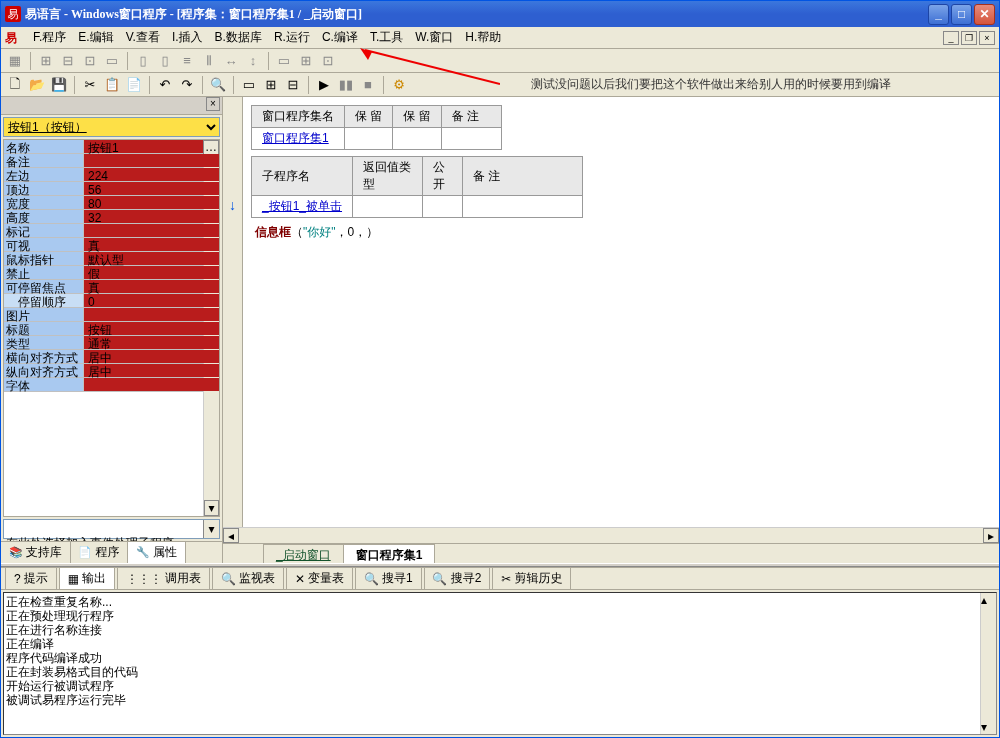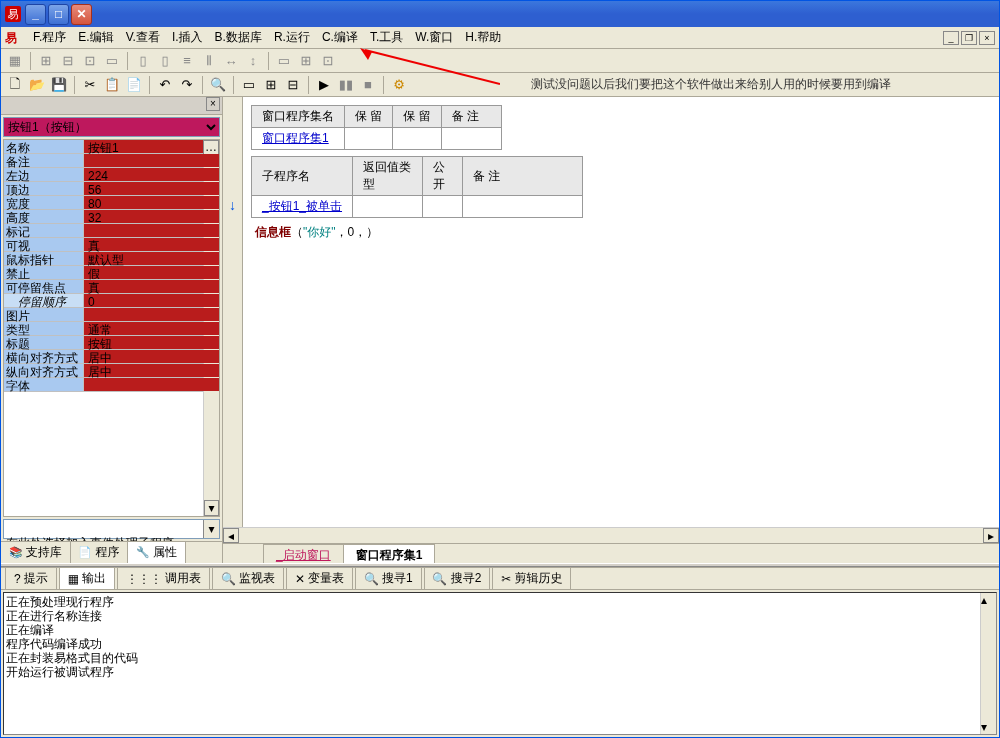--- a/index.html
+++ b/index.html
@@ -19,25 +19,25 @@
 .toolbar { height: 24px; background: #ece9d8; border-bottom: 1px solid #aca899; display: flex; align-items: center; padding: 0 4px; gap: 2px; }
 .toolbar .tbtn { width: 20px; height: 20px; display: flex; align-items: center; justify-content: center; cursor: pointer; color: #888; font-size: 13px; }
 .toolbar .tbtn.enabled { color: #000; }
 .toolbar .sep { width: 1px; height: 18px; background: #aca899; margin: 0 3px; }
 .toolbar .annotation { margin-left: 120px; color: #333; font-size: 12px; }
 .main-area { flex: 1; display: flex; overflow: hidden; }
 .left-panel { width: 222px; display: flex; flex-direction: column; border-right: 1px solid #aca899; background: #ece9d8; }
 .panel-header { height: 18px; background: #d4d0c8; border-bottom: 1px solid #aca899; display: flex; justify-content: flex-end; padding-right: 2px; }
 .panel-header .x { width: 14px; height: 14px; border: 1px solid #888; text-align: center; line-height: 12px; cursor: pointer; font-size: 10px; }
 .combo { height: 20px; margin: 2px; display: flex; }
-.combo select { flex: 1; background: #be185d; border: 1px solid #7f9db9; font-size: 12px; }
+.combo select { flex: 1; background: #fde047; border: 1px solid #7f9db9; font-size: 12px; text-decoration: underline; }
 .prop-grid { flex: 1; overflow-y: auto; border: 1px solid #aca899; margin: 0 2px; background: white; position: relative; }
 .prop-row { display: flex; height: 14px; border-bottom: 1px solid #c0c0c0; }
 .prop-label { width: 80px; background: #a9c9f0; border-right: 1px solid #c0c0c0; padding-left: 2px; line-height: 16px; }
-.prop-label.indent { padding-left: 14px; background: #c8def5; font-style: italic; }
+.prop-label.indent { padding-left: 14px; background: #c8def5; }
 .prop-value { flex: 1; background: #b91c1c; padding-left: 4px; line-height: 16px; position: relative; }
 .prop-value .dots { position: absolute; right: 0; top: 0; width: 16px; height: 16px; background: #ece9d8; border: 1px solid #888; text-align: center; line-height: 12px; cursor: pointer; }
 .prop-scroll { position: absolute; right: 0; top: 0; bottom: 0; width: 16px; background: #ece9d8; border-left: 1px solid #ccc; }
 .prop-scroll .sbtn { height: 16px; background: #ece9d8; border: 1px solid #888; text-align: center; line-height: 14px; cursor: pointer; }
 .event-combo { height: 20px; margin: 2px; border: 1px solid #7f9db9; background: white; padding-left: 2px; line-height: 18px; display: flex; }
 .event-combo .txt { flex: 1; margin-top: 14px; }
 .event-combo .dd { width: 16px; background: #ece9d8; border-left: 1px solid #888; text-align: center; cursor: pointer; }
 .left-tabs { height: 22px; display: flex; border-top: 1px solid #aca899; }
 .left-tab { padding: 2px 8px; background: #ece9d8; border-right: 1px solid #aca899; cursor: pointer; display: flex; align-items: center; gap: 3px; }
 .left-tab.active { background: #fff; }
@@ -52,40 +52,41 @@
 .code-table th { background: #e8e8e8; }
 .code-table .link { color: #0000cc; text-decoration: underline; cursor: pointer; }
 .code-line { margin-top: 6px; padding-left: 4px; }
 .code-line .fn { color: #800000; font-weight: bold; }
 .code-line .paren { color: #000; }
 .code-line .str { color: #008080; }
 .code-line .num { color: #000; }
 .hscroll { height: 16px; background: #ece9d8; border-top: 1px solid #ccc; display: flex; }
 .hscroll .sbtn { width: 16px; border: 1px solid #888; text-align: center; cursor: pointer; }
 .code-tabs { height: 20px; display: flex; background: #ece9d8; border-top: 1px solid #aca899; padding-left: 40px; }
-.code-tab { padding: 2px 12px; background: #ece9d8; border: 1px solid #aca899; border-bottom: none; cursor: pointer; margin-right: -1px; color: #be185d; }
+.code-tab { padding: 2px 12px; background: #ece9d8; border: 1px solid #aca899; border-bottom: none; cursor: pointer; margin-right: -1px; color: #14532d; }
 .code-tab.active { background: #fff; font-weight: bold; color: #000; }
 .code-tab.underline { text-decoration: underline; }
 .splitter { height: 4px; background: #d4d0c8; cursor: ns-resize; border-top: 1px solid #fff; border-bottom: 1px solid #888; }
 .bottom-panel { height: 170px; display: flex; flex-direction: column; border-top: 1px solid #aca899; background: #ece9d8; }
 .bottom-tabs { height: 22px; display: flex; align-items: center; padding-left: 4px; border-bottom: 1px solid #aca899; background: #ece9d8; }
 .bottom-tab { padding: 2px 8px; border: 1px solid #aca899; background: #ece9d8; cursor: pointer; display: flex; align-items: center; gap: 3px; margin-right: 2px; }
 .bottom-tab.active { background: #fff; }
 .bottom-tab .ticon { font-size: 12px; }
 .output-area { flex: 1; background: white; border: 1px inset #888; margin: 2px; padding: 2px; overflow: auto; position: relative; }
 .output-line { line-height: 14px; white-space: nowrap; }
 .output-scroll { position: absolute; right: 0; top: 0; bottom: 0; width: 16px; background: #ece9d8; border-left: 1px solid #ccc; }
 .arrow-line { position: absolute; top: 48px; left: 360px; width: 140px; height: 40px; pointer-events: none; z-index: 100; }
 </style>
 </head>
 <body>
 
 <div class="window">
   <div class="titlebar">
     <div class="icon">易</div>
+    <div class="title">易语言 - Windows窗口程序 - [程序集：窗口程序集1 / _启动窗口]</div>
     <div class="win-btns">
       <div class="win-btn">_</div>
       <div class="win-btn">□</div>
       <div class="win-btn close">✕</div>
     </div>
   </div>
 
   <div class="menubar">
     <div class="app-icon">易</div>
     <div class="menu-item">F.程序</div>
@@ -218,26 +219,26 @@
           </div>
           <div class="prop-row">
             <div class="prop-label indent">停留顺序</div>
             <div class="prop-value">0</div>
           </div>
           <div class="prop-row">
             <div class="prop-label">图片</div>
             <div class="prop-value"></div>
           </div>
           <div class="prop-row">
+            <div class="prop-label">标题</div>
+            <div class="prop-value">按钮</div>
+          </div>
+          <div class="prop-row">
             <div class="prop-label">类型</div>
             <div class="prop-value">通常</div>
-          </div>
-          <div class="prop-row">
-            <div class="prop-label">标题</div>
-            <div class="prop-value">按钮</div>
           </div>
           <div class="prop-row">
             <div class="prop-label">横向对齐方式</div>
             <div class="prop-value">居中</div>
           </div>
           <div class="prop-row">
             <div class="prop-label">纵向对齐方式</div>
             <div class="prop-value">居中</div>
           </div>
           <div class="prop-row">
@@ -355,21 +356,23 @@
         <div class="bottom-tab">
           <span class="ticon">✂</span>
           <span>剪辑历史</span>
         </div>
       </div>
     <div class="output-area" id="output-area">
       <div class="output-scroll">
         <div class="sbtn">▴</div>
         <div class="sbtn" style="position:absolute;bottom:0;width:100%">▾</div>
       </div>
+    <div class="output-line">正在检查重复名称...</div>
         <div class="output-line">正在预处理现行程序</div>
         <div class="output-line">正在进行名称连接</div>
         <div class="output-line">正在编译</div>
         <div class="output-line">程序代码编译成功</div>
         <div class="output-line">正在封装易格式目的代码</div>
         <div class="output-line">开始运行被调试程序</div>
+        <div class="output-line">被调试易程序运行完毕</div>
       </div>
   </div>
 </div>
 
 </body></html>

